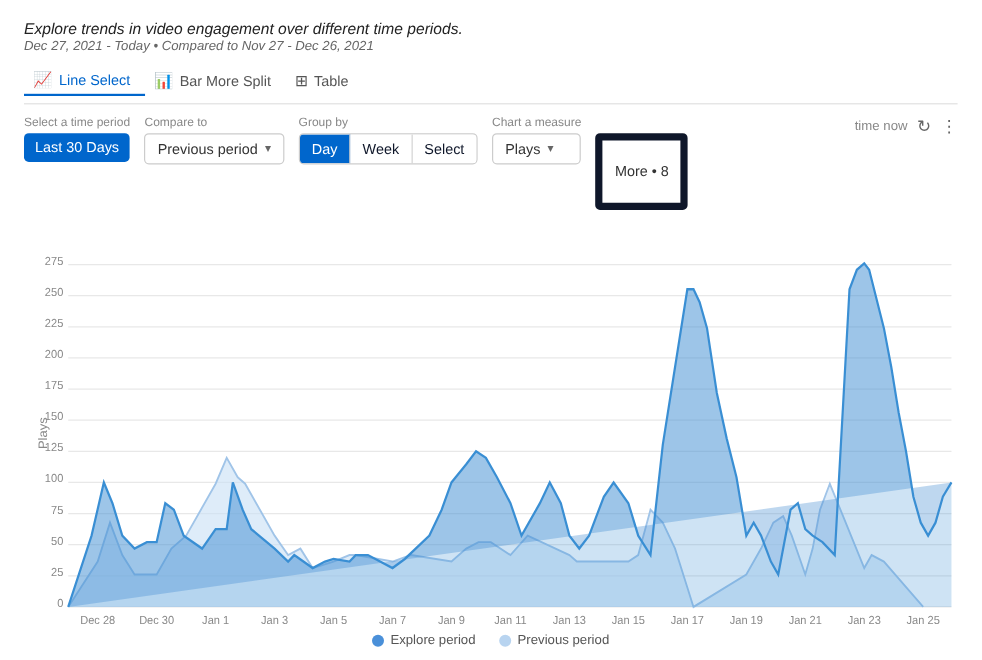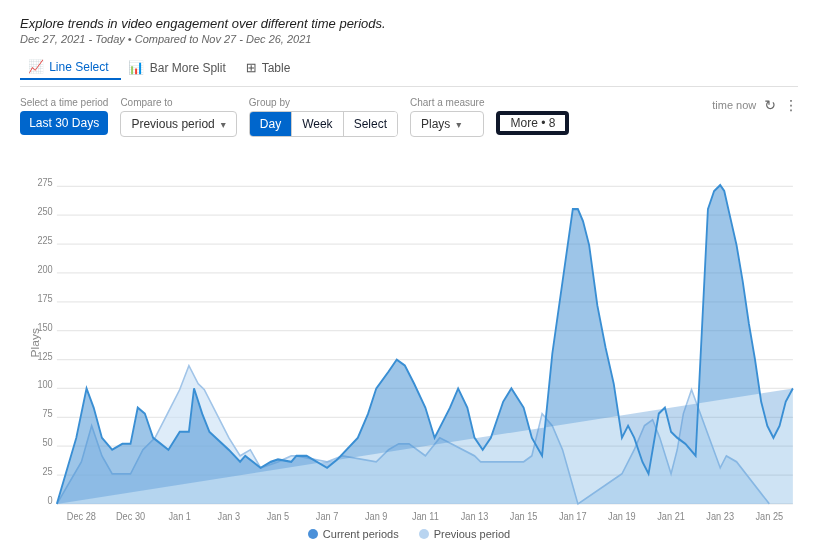--- a/index.html
+++ b/index.html
@@ -117,23 +117,23 @@
       cursor: pointer;
     }
     .btn-group-item:last-child { border-right: none; }
     .btn-group-item.active {
       background: #0066cc;
       color: white;
     }
     .btn-more {
       background: white;
       color: #333;
-      border: 4px solid #0f172a;
+      border: 6px solid #0f172a;
       border-radius: 4px;
-      padding: 1px 10px;
+      padding: 19px 10px;
       font-size: 12px;
       cursor: pointer;
     }
     .right-controls {
       margin-left: auto;
       display: flex;
       align-items: center;
       gap: 8px;
       font-size: 11px;
       color: #888;
@@ -414,20 +414,20 @@
             L755,295 Z
           " fill="rgba(58,143,212,0.25)"></path>
         </g>
       </svg>
     </div>
   </div>
 
   <div class="legend">
     <div class="legend-item">
       <div class="legend-dot current"></div>
-      <span>Current periods</span>
+      <span>Explore period</span>
     </div>
     <div class="legend-item">
       <div class="legend-dot previous"></div>
       <span>Previous period</span>
     </div>
   </div>
 </div>
 
 </body></html>

